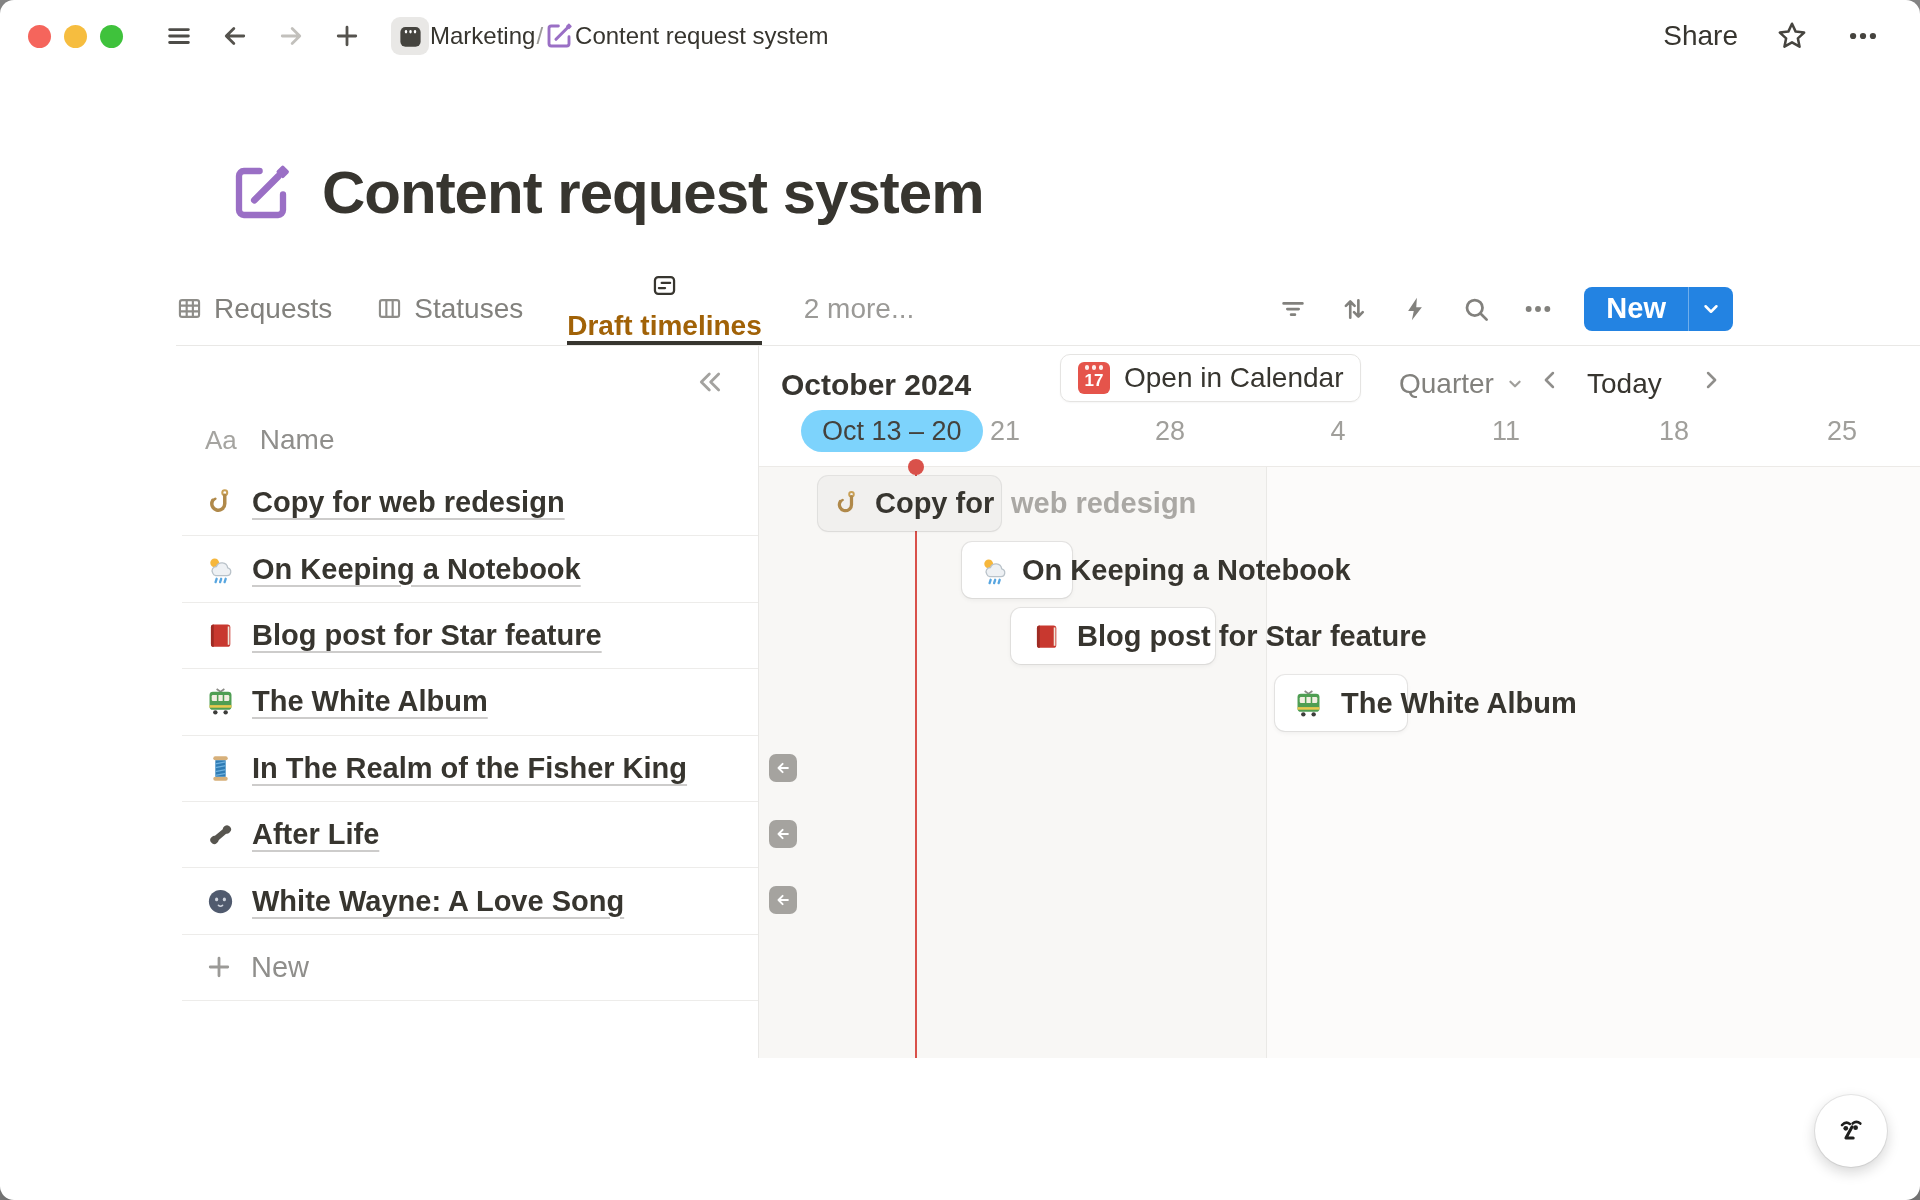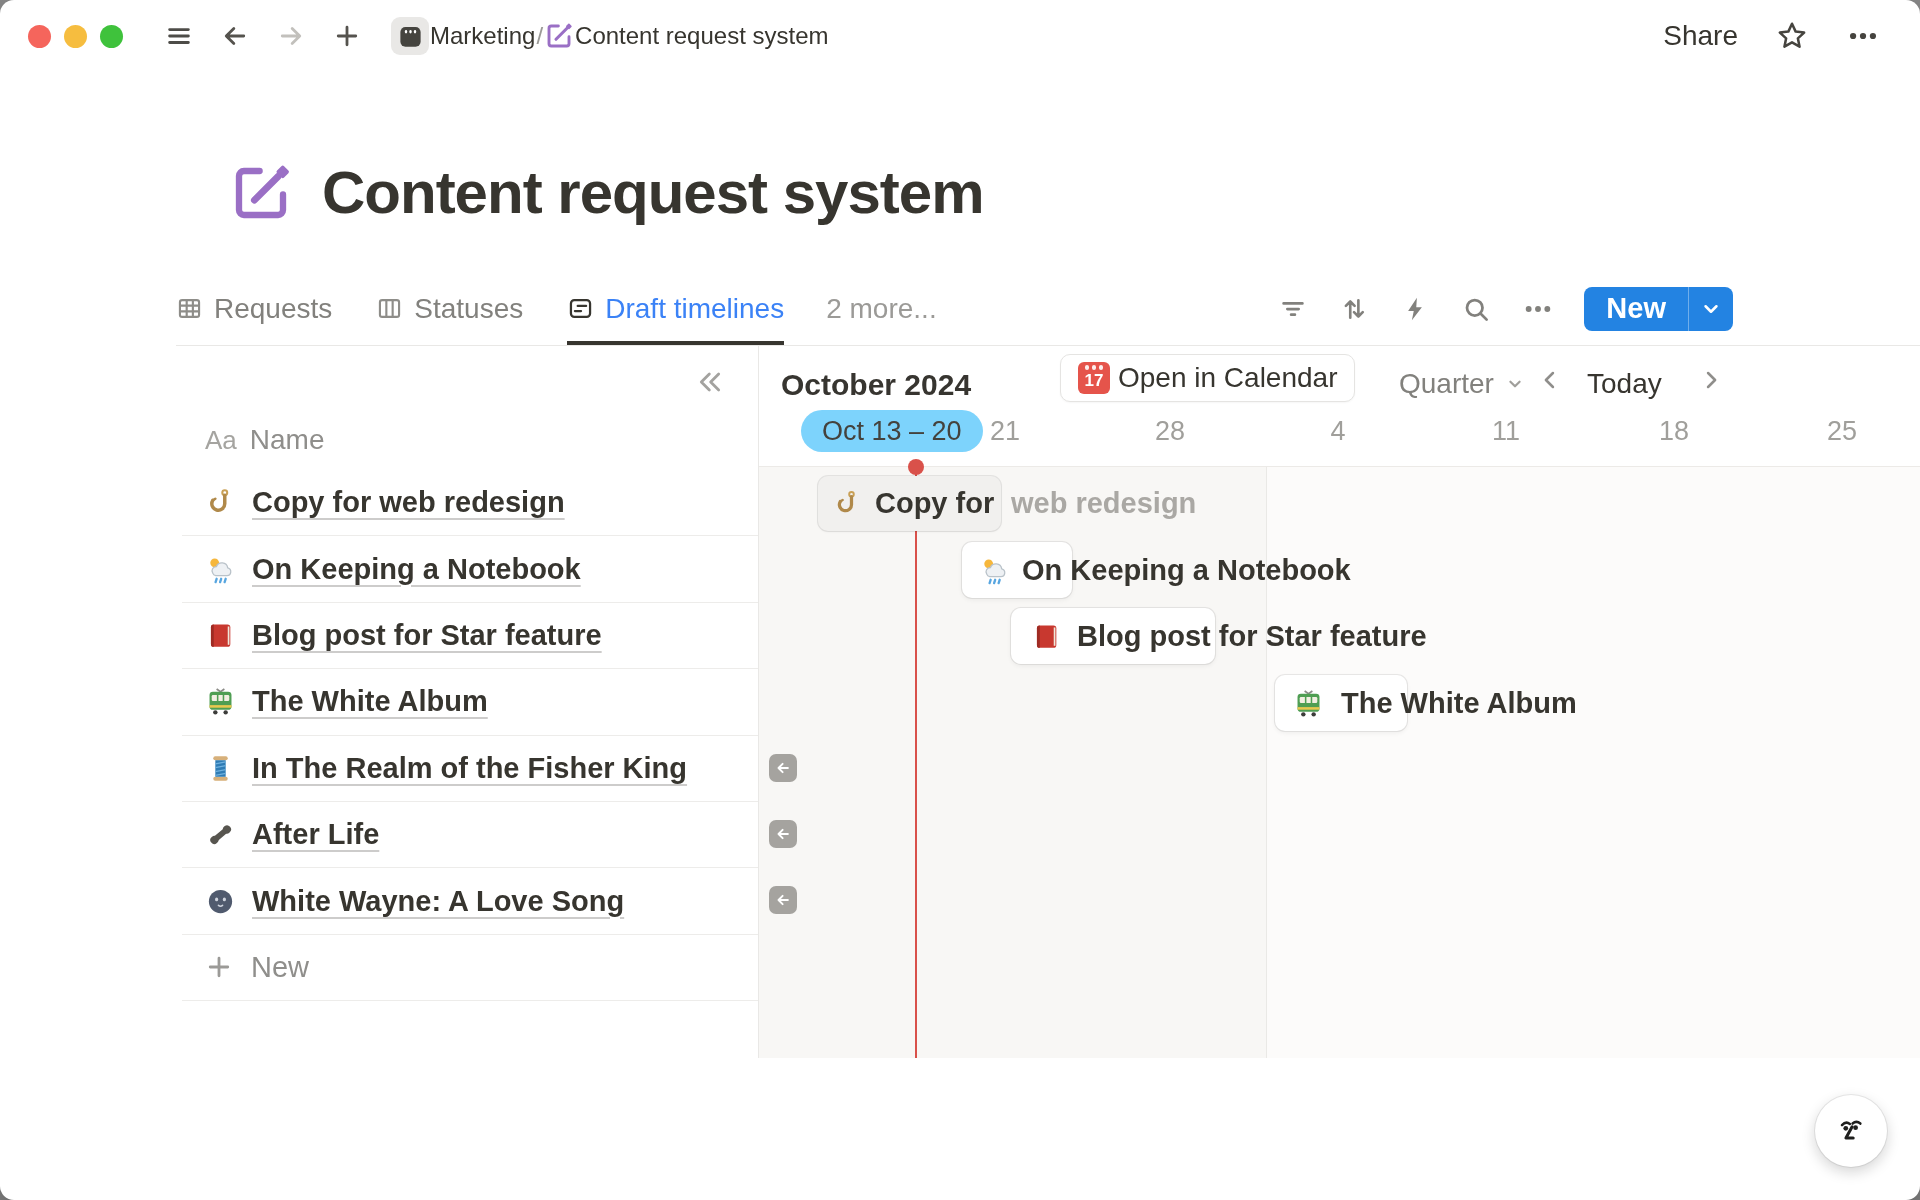--- a/index.html
+++ b/index.html
@@ -23,43 +23,43 @@
   .tb-right{margin-left:auto;display:flex;align-items:center;gap:38px;font-size:28px;}
 
   
   .title-block{position:absolute;left:228px;top:158px;display:flex;align-items:center;gap:28px;}
   .title-block h1{margin:0;font-size:60px;font-weight:700;letter-spacing:-1px;color:#37352f;}
 
   
   .tabbar{position:absolute;left:176px;right:0;top:272px;height:74px;border-bottom:1px solid #e9e8e6;display:flex;align-items:stretch;box-sizing:border-box;padding-right:187px;}
   .tabs{display:flex;gap:44px;}
   .tab{display:flex;align-items:center;gap:11px;font-size:28px;color:#82817d;font-weight:500;}
-  .tab.active{color:#3b82f6;font-weight:400;box-shadow:inset 0 -4px 0 #37352f;}
+  .tab.active{color:#a16207;font-weight:700;box-shadow:inset 0 -4px 0 #37352f;flex-direction:column;}
   .more-tabs{margin-left:42px;align-self:center;color:#9b9a97;font-size:28px;}
   .view-icons{margin-left:auto;display:flex;align-items:center;gap:31px;}
   .new-btn{display:flex;align-items:stretch;background:#2383e2;color:#fff;border-radius:8px;height:44px;margin-left:30px;align-self:center;font-size:29px;font-weight:600;overflow:hidden;}
   .new-main{display:flex;align-items:center;padding:0 22px;}
   .new-split{width:1px;background:rgba(255,255,255,.35);}
   .new-chev{display:flex;align-items:center;justify-content:center;width:44px;}
 
   
   .collapse-btn{position:absolute;left:694px;top:366px;}
-  .table-header{position:absolute;left:205px;top:424px;display:flex;gap:13px;align-items:center;color:#8f8e8b;font-size:28px;}
+  .table-header{position:absolute;left:205px;top:424px;display:flex;gap:23px;align-items:center;color:#8f8e8b;font-size:28px;}
   .type-label{font-size:26px;color:#a5a4a0;}
   .rows{position:absolute;left:182px;top:470px;width:576px;}
   .t-row{height:66.4px;display:flex;align-items:center;gap:16px;padding-left:23px;border-bottom:1px solid #edecea;box-sizing:border-box;}
   .t-row .row-title{font-size:29px;font-weight:600;color:#37352f;white-space:nowrap;text-decoration:underline;text-decoration-color:rgba(55,53,47,.25);text-decoration-thickness:2px;text-underline-offset:6px;}
   .t-row.new-row{color:#8f8e8b;gap:18px;}
   .t-row.new-row .row-title-new{font-size:29px;font-weight:400;}
   .v-divider{position:absolute;left:758px;top:346px;width:1px;height:712px;background:#e9e8e6;}
 
   
   .timeline{position:absolute;left:759px;top:346px;right:0;height:712px;}
   .tl-month{position:absolute;left:22px;top:22px;font-size:30px;font-weight:600;color:#373530;}
-  .cal-btn{position:absolute;left:301px;top:8px;height:48px;display:flex;align-items:center;gap:8px;padding:0 17px;border:1px solid #e5e4e2;border-radius:10px;background:#fff;font-size:28px;font-weight:500;box-sizing:border-box;box-shadow:0 1px 2px rgba(15,15,15,.04);}
+  .cal-btn{position:absolute;left:301px;top:8px;height:48px;display:flex;align-items:center;gap:14px;padding:0 17px;border:1px solid #e5e4e2;border-radius:10px;background:#fff;font-size:28px;font-weight:500;box-sizing:border-box;box-shadow:0 1px 2px rgba(15,15,15,.04);}
   .cal-glyph{position:relative;width:32px;height:32px;background:#e5544b;border-radius:6px;}
   .cal-glyph .slot{position:absolute;top:3px;width:4px;height:5px;border-radius:2px;background:#ffffff;opacity:.9;}
   .cal-glyph .s1{left:7px;} .cal-glyph .s2{left:14px;} .cal-glyph .s3{left:21px;}
   .cal-glyph .day{position:absolute;left:0;right:0;top:9px;text-align:center;color:#fff;font-size:17px;font-weight:700;}
   .zoom-select{position:absolute;left:640px;top:22px;display:flex;gap:10px;align-items:center;color:#82817d;font-size:28px;}
   .nav-prev{position:absolute;left:777px;top:20px;}
   .today-btn{position:absolute;left:828px;top:22px;font-size:28px;font-weight:500;color:#37352f;}
   .nav-next{position:absolute;left:938px;top:20px;}
   .range-pill{position:absolute;left:42px;top:64px;height:42px;border-radius:21px;background:#7dd3fc;display:flex;align-items:center;padding:0 21px;font-size:27px;font-weight:500;z-index:2;color:#44423d;}
   .tick{position:absolute;top:70px;transform:translateX(-50%);color:#a09f9b;font-size:27px;z-index:1;}

